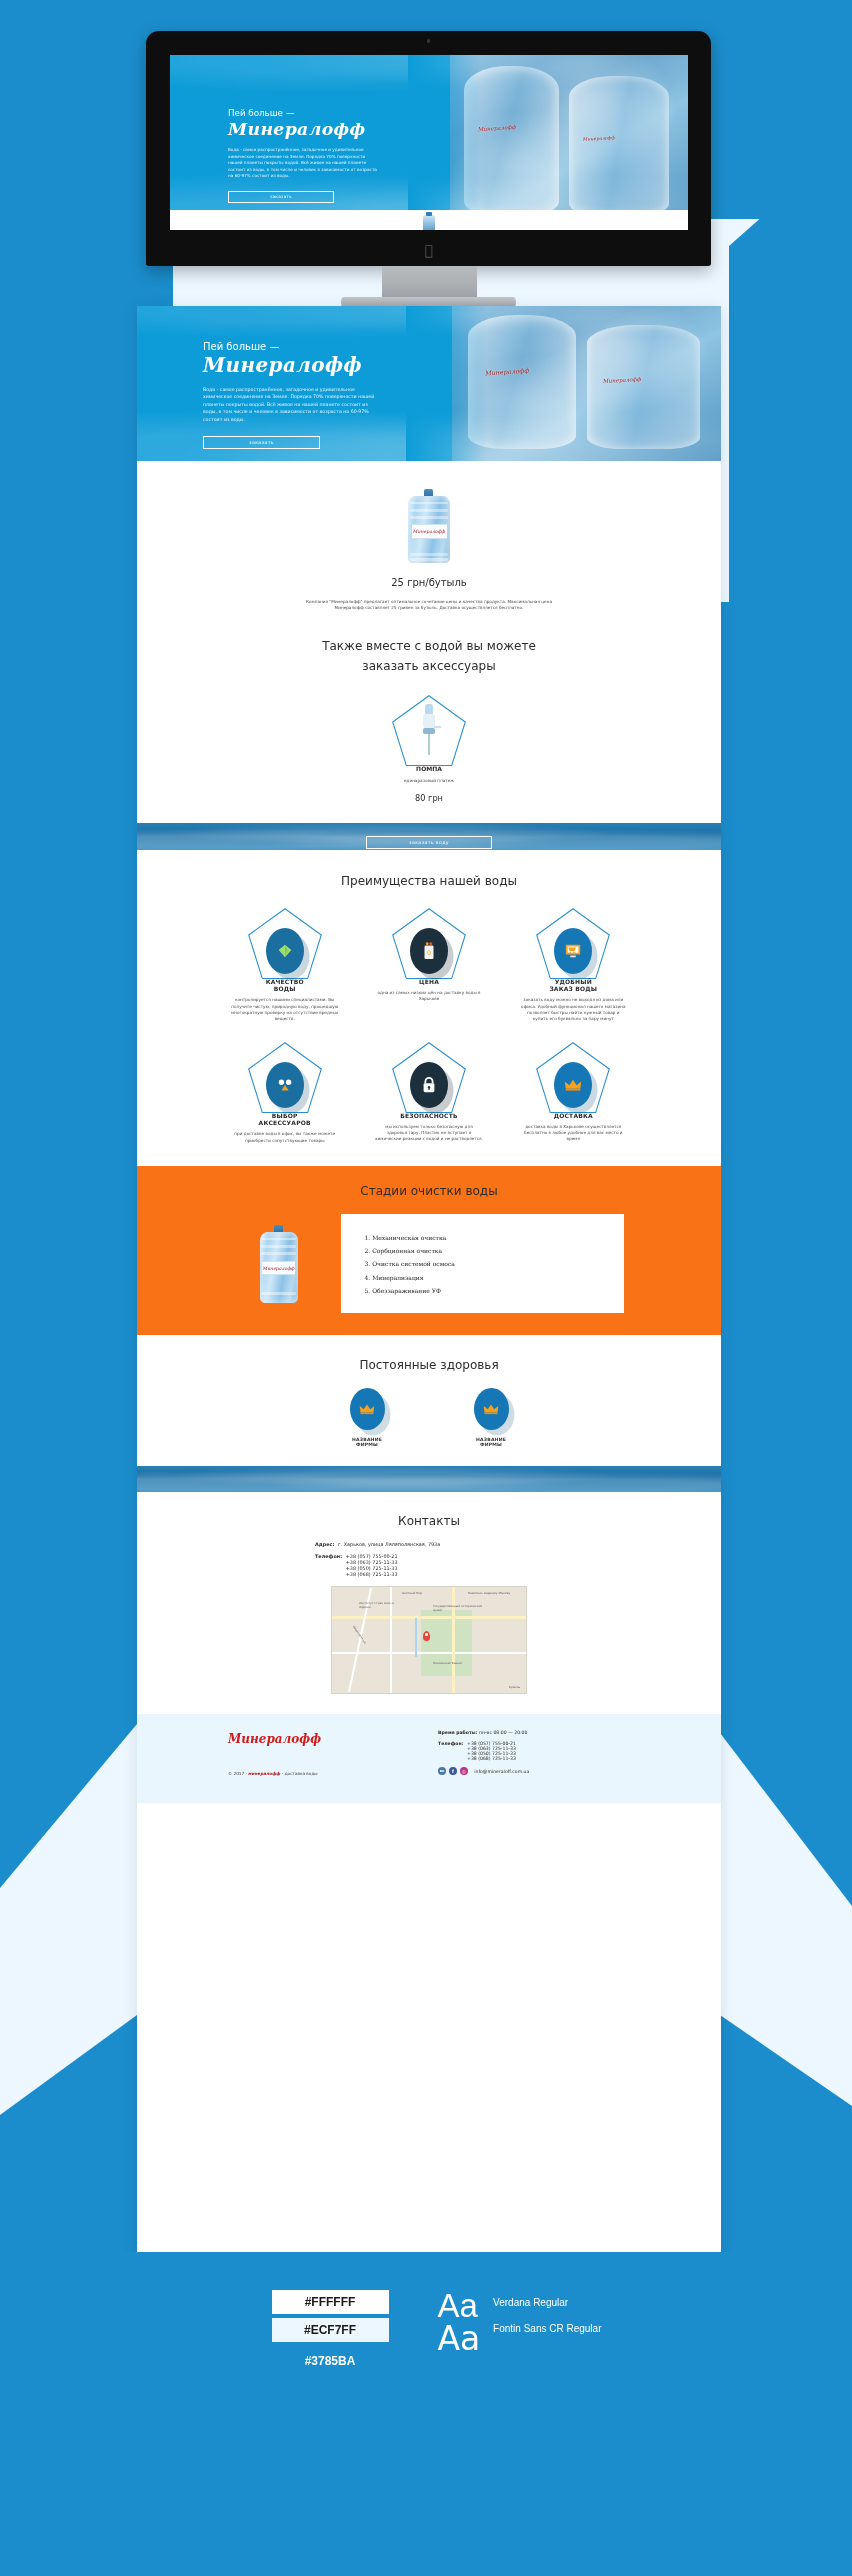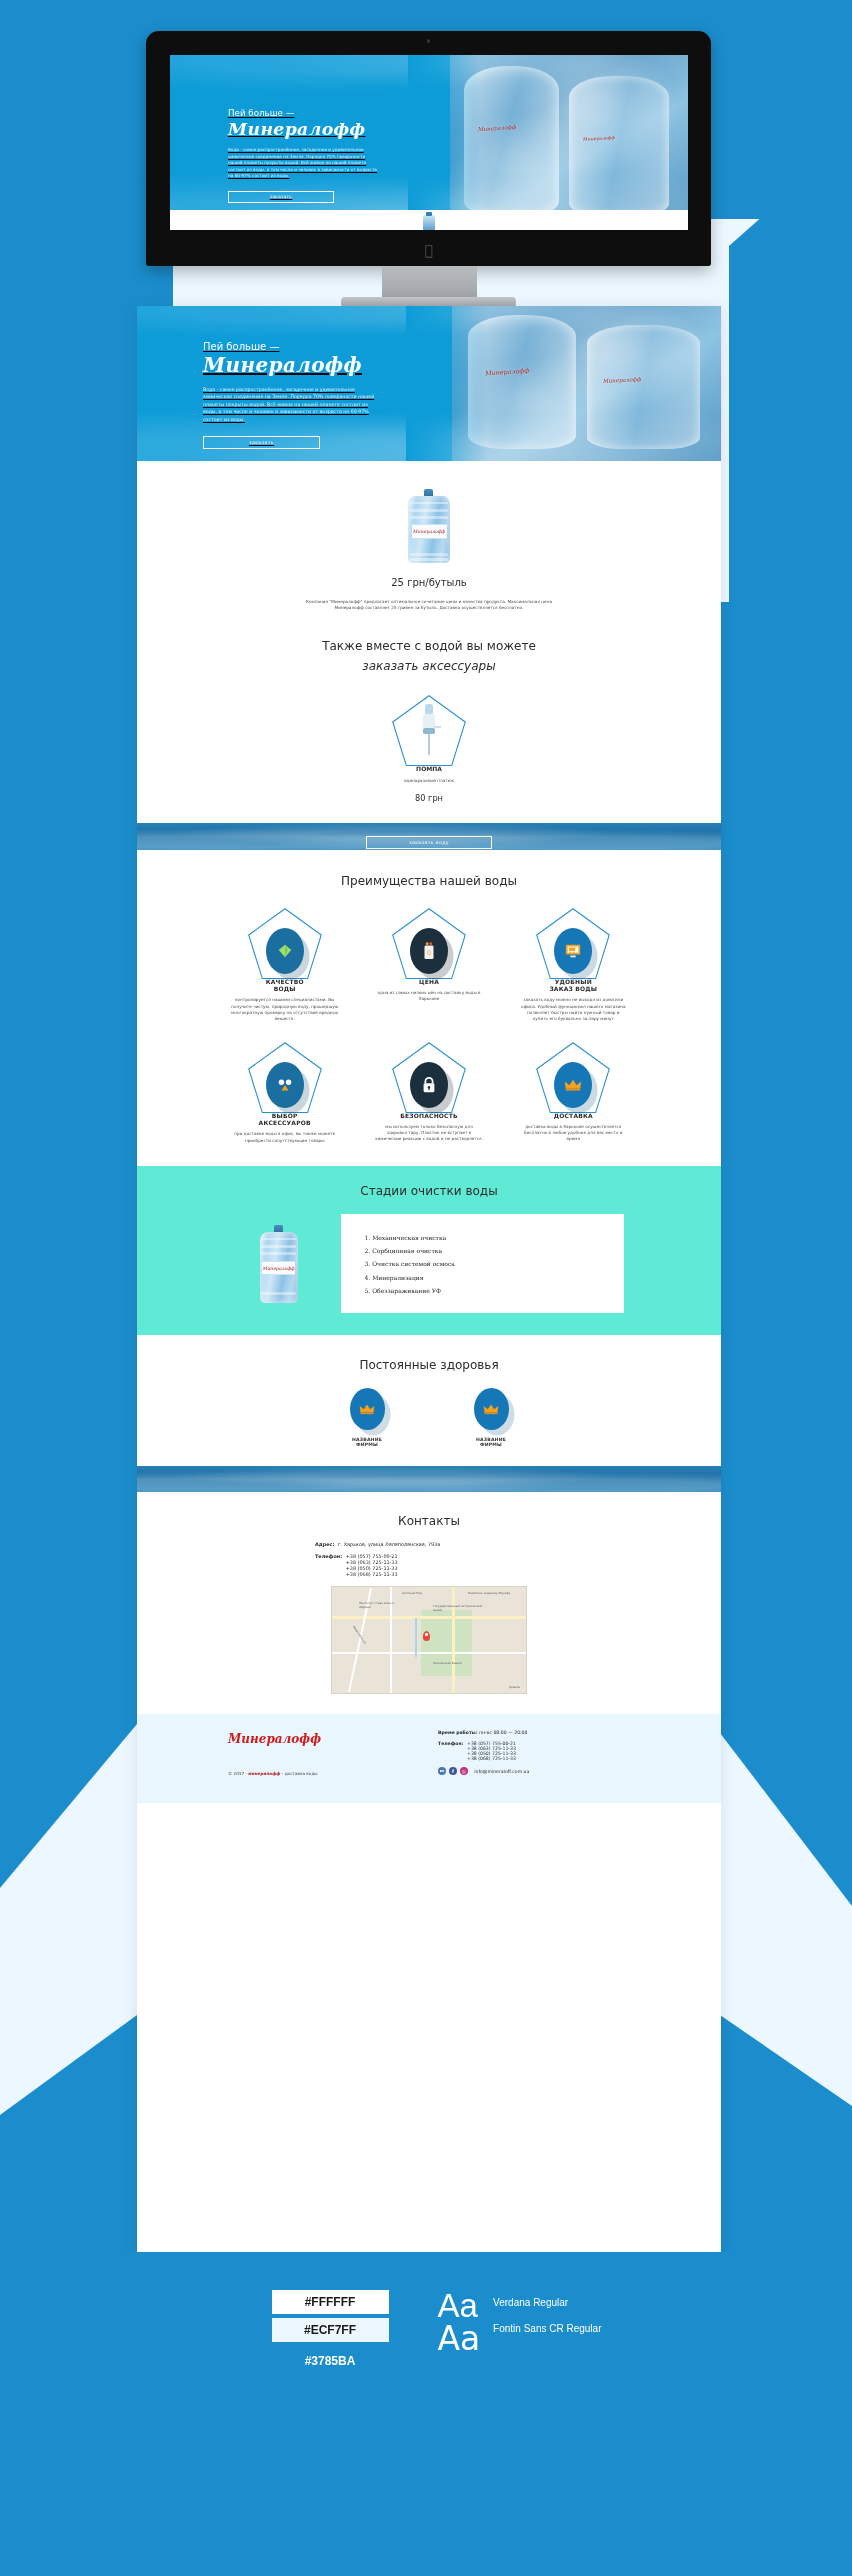--- a/index.html
+++ b/index.html
@@ -79,21 +79,21 @@
       radial-gradient(ellipse at 18% 90%, rgba(255,255,255,.13) 0 28%, rgba(255,255,255,0) 60%),
       radial-gradient(ellipse at 52% 100%, rgba(255,255,255,.10) 0 30%, rgba(255,255,255,0) 62%),
       radial-gradient(ellipse at 85% 96%, rgba(255,255,255,.11) 0 26%, rgba(255,255,255,0) 58%);
   }
   .hero-topwave {
     position:absolute; left:0; top:0; width:100%; height:26%;
     background:
       radial-gradient(ellipse at 30% 8%, rgba(255,255,255,.10) 0 24%, rgba(255,255,255,0) 56%),
       radial-gradient(ellipse at 66% 0%, rgba(255,255,255,.09) 0 22%, rgba(255,255,255,0) 52%);
   }
-  .hero-inner { position:absolute; z-index:5;text-decoration:underline; }
+  .hero-inner { position:absolute; z-index:5; }
   .hero-kicker { color:#fff; font-weight:400; white-space:nowrap; }
   .hero-brand {
     color:#fff; font-family:"DejaVu Serif", serif; font-style:italic; font-weight:700;
     letter-spacing:.02em; white-space:nowrap;
   }
   .hero-body { color:#eaf6fd; }
   .btn-outline {
     display:flex; align-items:center; justify-content:center;
     border:0.9px solid #ffffff; color:#ffffff; background:transparent;
     text-transform:lowercase; letter-spacing:.08em;
@@ -122,21 +122,21 @@
   .lp-hero { position:relative; width:100%; height:155px; }
   .longpage .hero-inner { left:66px; top:35px; width:292px; }
   .longpage .hero-kicker { font-size:10px; }
   .longpage .hero-brand { font-size:20px; margin-top:0.9px; }
   .longpage .hero-body { font-size:4.7px; line-height:1.6; margin-top:9px; width:173px; }
   .longpage .btn-outline { width:117px; height:12.8px; font-size:4.7px; margin-top:12.8px; }
   .longpage .hero-photo-label { font-size:6.4px; }
   .longpage .hero-photo-label2 { font-size:5.5px; }
 
   .sec { position:relative; width:100%; background:#ffffff;margin-top:6px; }
-  .sec-alt { background:#5eead4; }
+  .sec-alt { background:#f97316; }
   .sec-title { text-align:center; font-size:12px; color:#2d2d2d; font-weight:400; }
   .sec-sub { text-align:center; font-size:11px; color:#2d2d2d; }
   .muted-sm { font-size:4.2px; line-height:1.5; color:#4a4a4a; text-align:center; }
 
   
   .bottle { position:relative; width:42px; height:75px; margin:0 auto; }
   .bottle .neck { position:absolute; left:50%; margin-left:-4.6px; top:0; width:9px; height:8.2px;
     background:linear-gradient(180deg,#4a8fc0,#2f6f9e); border-radius:1.8px; }
   .bottle .body {
     position:absolute; left:0; top:7.3px; width:42px; height:67px;
@@ -321,21 +321,21 @@
           <span>Минералофф</span>
         </div>
       </div>
     </div>
     <div class="sec-sub" style="margin-top:12.8px; font-size:10px;">25 грн/бутыль</div>
     <div class="muted-sm" style="width:274px; margin:11px auto 0;">Компания "Минералофф" предлагает оптимальное сочетание цены и качества продукта. Максимальная цена Минералофф составляет 25 гривен за бутыль. Доставка осуществляется бесплатно.</div>
   </div>
 
   <div class="sec" style="padding:16.4px 0 20px;">
     <div class="sec-title">Также вместе с водой вы можете</div>
-    <div class="sec-title" style="margin-top:5.5px;font-style:italic;">заказать аксессуары</div>
+    <div class="sec-title" style="margin-top:5.5px;">заказать аксессуары</div>
 
     <div class="flexrow" style="gap:27px; margin-top:20px; align-items:flex-start;">
 
 
       <div class="acc-col">
         <div class="penta">
           <svg class="penta-outline" viewBox="0 0 86 92">
             <polygon points="43,3 83,32 68,80 18,80 3,32" fill="none" stroke="#2a8fd0" stroke-width="1.2"></polygon>
           </svg>
           <div style="position:absolute;left:50%;margin-left:-8.2px;top:11px;width:16.4px;height:51px;">

